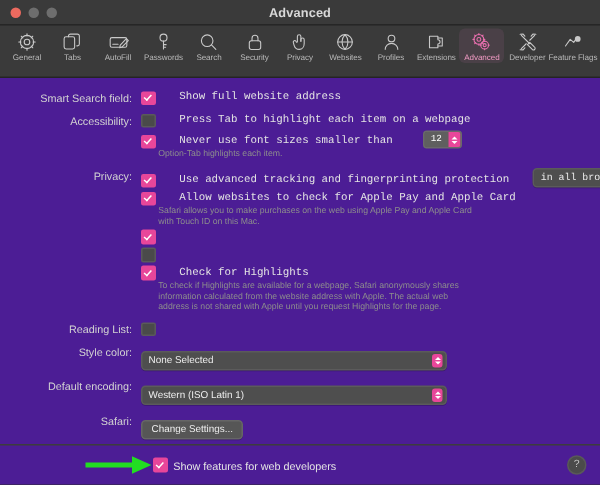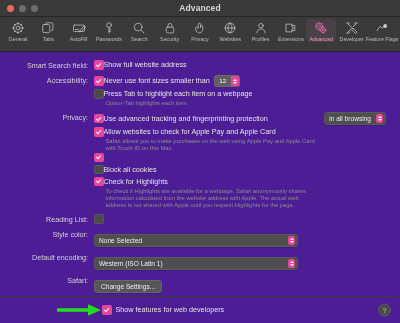--- a/index.html
+++ b/index.html
@@ -69,21 +69,21 @@
   }
   .row{display:flex;align-items:flex-start;margin-bottom:0;}
   .row-label{
     width:74px;flex:0 0 74px;text-align:right;
     font-size:7.2px;color:#d2d2d2;
     padding-right:6px;padding-top:1px;line-height:9px;
     white-space:nowrap;
   }
   .row-body{flex:1 1 auto;min-width:0;}
 
-  .cbline{display:flex;align-items:center;gap:0;line-height:10px;min-height:10px;}
+  .cbline{display:flex;align-items:flex-end;gap:16px;line-height:10px;min-height:10px;font-family:Liberation Mono, monospace;}
   .cbline + .cbline{margin-top:2px;}
   .cb{
     width:7.5px;height:7.5px;flex:0 0 7.5px;border-radius:1.5px;
     background:#4a4a4a;border:.5px solid #5a5a5a;
     position:relative;cursor:default;
   }
   .cb.on{background:#e8469a;border-color:#e8469a;}
   .cb.on::after{
     content:"";position:absolute;left:2.1px;top:.6px;
     width:2px;height:4px;border:solid #fff;
@@ -148,21 +148,21 @@
 
   .grp{margin-bottom:5px;}
 
   
   .bottombar{
     position:absolute;left:0;right:0;bottom:0;height:26px;
     border-top:1px solid #3d3d3d;
     display:flex;align-items:center;
   }
   .bottom-inner{
-    display:flex;align-items:flex-start;gap:4px;
+    display:flex;align-items:flex-end;gap:4px;
     margin-left:102px;
   }
   .help-btn{
     position:absolute;right:9px;top:50%;transform:translateY(-50%);
     width:11px;height:11px;border-radius:50%;
     background:#4b4b4b;border:.5px solid #595959;
     display:flex;align-items:center;justify-content:center;
     font-size:7px;color:#c8c8c8;cursor:default;
   }
   .arrow{
@@ -333,37 +333,37 @@
         <div class="cbline">
           <span class="cb on"></span>
           <span class="cb-lbl">Show full website address</span>
         </div>
       </div>
     </div>
 
     <div class="row grp">
       <div class="row-label">Accessibility:</div>
       <div class="row-body">
+
+        <div class="cbline">
+          <span class="cb"></span>
+          <span class="cb-lbl">Press Tab to highlight each item on a webpage</span>
+        </div>
 
         <div class="cbline">
           <span class="cb on"></span>
           <span class="cb-lbl">Never use font sizes smaller than</span>
           <span class="stepper">
             <span class="stp-val">12</span>
             <span class="stp-arrows">
               <i class="up"></i>
               <i class="dn"></i>
             </span>
           </span>
         </div>
-
-        <div class="cbline">
-          <span class="cb"></span>
-          <span class="cb-lbl">Press Tab to highlight each item on a webpage</span>
-        </div>
         <div class="sub">Option-Tab highlights each item.</div>
 
 
       </div>
     </div>
 
     <div class="row grp">
       <div class="row-label">Privacy:</div>
       <div class="row-body">
 
@@ -384,21 +384,20 @@
           <span class="cb-lbl">Allow websites to check for Apple Pay and Apple Card</span>
         </div>
         <div class="sub">Safari allows you to make purchases on the web using Apple Pay and Apple Card with Touch ID on this Mac.</div>
 
         <div class="cbline">
           <span class="cb on"></span>
         </div>
 
         <div class="cbline">
           <span class="cb"></span>
-          <span class="cb-lbl">Block all cookies</span>
         </div>
 
         <div class="cbline">
           <span class="cb on"></span>
           <span class="cb-lbl">Check for Highlights</span>
         </div>
         <div class="sub">To check if Highlights are available for a webpage, Safari anonymously shares information calculated from the website address with Apple. The actual web address is not shared with Apple until you request Highlights for the page.</div>
 
       </div>
     </div>

